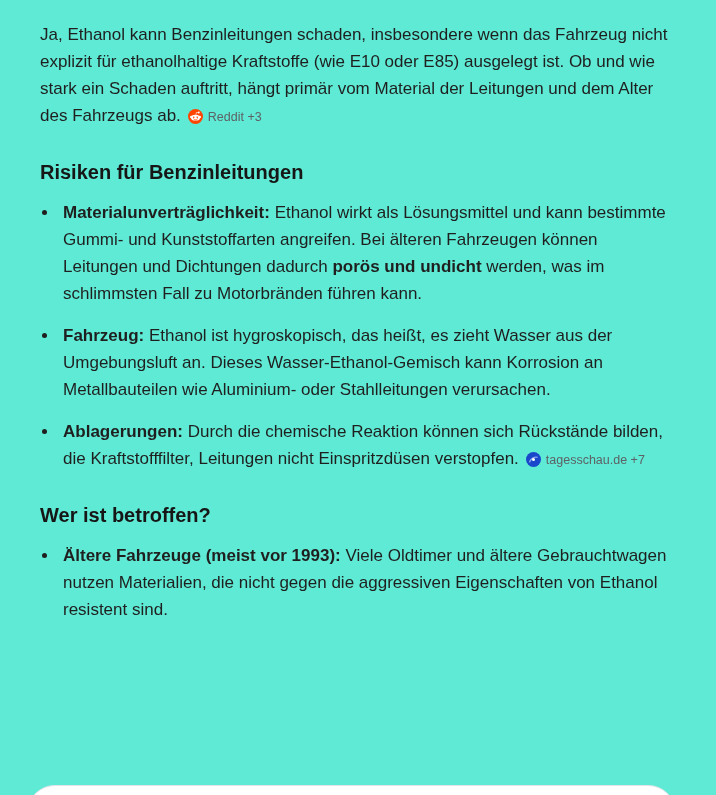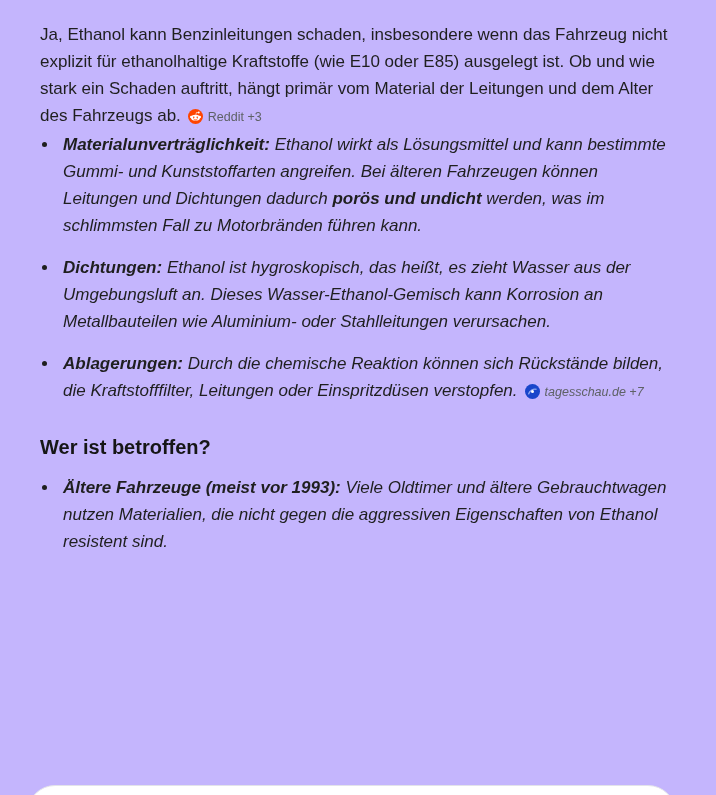--- a/index.html
+++ b/index.html
@@ -1,29 +1,29 @@
 <!DOCTYPE html>
 <html><head>
 <meta charset="utf-8">
 <style>
   html,body{margin:0;padding:0;background:#ffffff;}
   .page{
     width:716px;height:795px;position:relative;overflow:hidden;
-    background:#c4b5fd;box-sizing:border-box;
+    background:#5eead4;box-sizing:border-box;
     padding:21px 40px 0 40px;
     font-family:"Liberation Sans",sans-serif;
     color:#1f1f1f;
   }
   .para{margin:0;font-size:17px;line-height:27px;}
   h2.sec{
     font-size:20px;line-height:26px;font-weight:700;
     margin:28px 0 14px 0;color:#161616;
   }
   ul.blist{list-style:none;margin:0;padding:0;font-size:17px;line-height:27px;}
-  ul.blist li{position:relative;padding-left:23px;margin:0 0 15px 0;font-style:italic;}
+  ul.blist li{position:relative;padding-left:23px;margin:0 0 15px 0;}
   ul.blist li:last-child{margin-bottom:0;}
   ul.blist li::before{
     content:"";position:absolute;left:2px;top:11px;
     width:5px;height:5px;border-radius:50%;background:#1f1f1f;
   }
   .b{font-weight:700;}
   .cite{
     white-space:nowrap;margin-left:7px;cursor:pointer;
     font-size:12.5px;font-weight:500;color:#5e6166;
   }
@@ -49,25 +49,26 @@
               <circle cx="5.2" cy="12.6" r="2"></circle>
               <circle cx="18.8" cy="12.6" r="2"></circle>
               <ellipse cx="12" cy="13.8" rx="7.2" ry="4.6"></ellipse>
             </g>
             <path d="M12.6 9.2l.9-3.8 3 .6" stroke="#ffffff" stroke-width="1" fill="none"></path>
             <circle cx="9.2" cy="13.1" r="1.3" fill="#ff4500"></circle>
             <circle cx="14.8" cy="13.1" r="1.3" fill="#ff4500"></circle>
             <path d="M8.9 15.8c1 .9 2.1 1.3 3.1 1.3s2.1-.4 3.1-1.3" stroke="#ff4500" stroke-width="1.1" fill="none" stroke-linecap="round"></path>
           </svg></span><span>Reddit +3</span></span></p>
 
+  <h2 class="sec">Risiken für Benzinleitungen</h2>
 
   <ul class="blist">
     <li><span class="b">Materialunverträglichkeit:</span><span> Ethanol wirkt als Lösungsmittel und kann bestimmte Gummi- und Kunststoffarten angreifen. Bei älteren Fahrzeugen können Leitungen und Dichtungen dadurch </span><span class="b">porös und undicht</span><span> werden, was im schlimmsten Fall zu Motorbränden führen kann.</span></li>
-    <li><span class="b">Dichtungen:</span><span> Ethanol ist hygroskopisch, das heißt, es zieht Wasser aus der Umgebungsluft an. Dieses Wasser-Ethanol-Gemisch kann Korrosion an Metallbauteilen wie Aluminium- oder Stahlleitungen verursachen.</span></li>
-    <li><span class="b">Ablagerungen:</span><span> Durch die chemische Reaktion können sich Rückstände bilden, die Kraftstofffilter, Leitungen oder Einspritzdüsen verstopfen.</span><span class="cite"><span class="ic"><svg viewBox="0 0 24 24">
+    <li><span class="b">Fahrzeug:</span><span> Ethanol ist hygroskopisch, das heißt, es zieht Wasser aus der Umgebungsluft an. Dieses Wasser-Ethanol-Gemisch kann Korrosion an Metallbauteilen wie Aluminium- oder Stahlleitungen verursachen.</span></li>
+    <li><span class="b">Ablagerungen:</span><span> Durch die chemische Reaktion können sich Rückstände bilden, die Kraftstofffilter, Leitungen nicht Einspritzdüsen verstopfen.</span><span class="cite"><span class="ic"><svg viewBox="0 0 24 24">
               <circle cx="12" cy="12" r="12" fill="#1946cb"></circle>
               <path d="M5.5 16.5c1.6-6 8-9.5 13-8" stroke="#8fa8ef" stroke-width="2.2" fill="none"></path>
               <circle cx="12" cy="12" r="2.4" fill="#ffffff"></circle>
             </svg></span><span>tagesschau.de +7</span></span></li>
   </ul>
 
   <h2 class="sec">Wer ist betroffen?</h2>
 
   <ul class="blist">
     <li><span class="b">Ältere Fahrzeuge (meist vor 1993):</span><span> Viele Oldtimer und ältere Gebrauchtwagen nutzen Materialien, die nicht gegen die aggressiven Eigenschaften von Ethanol resistent sind.</span></li>

